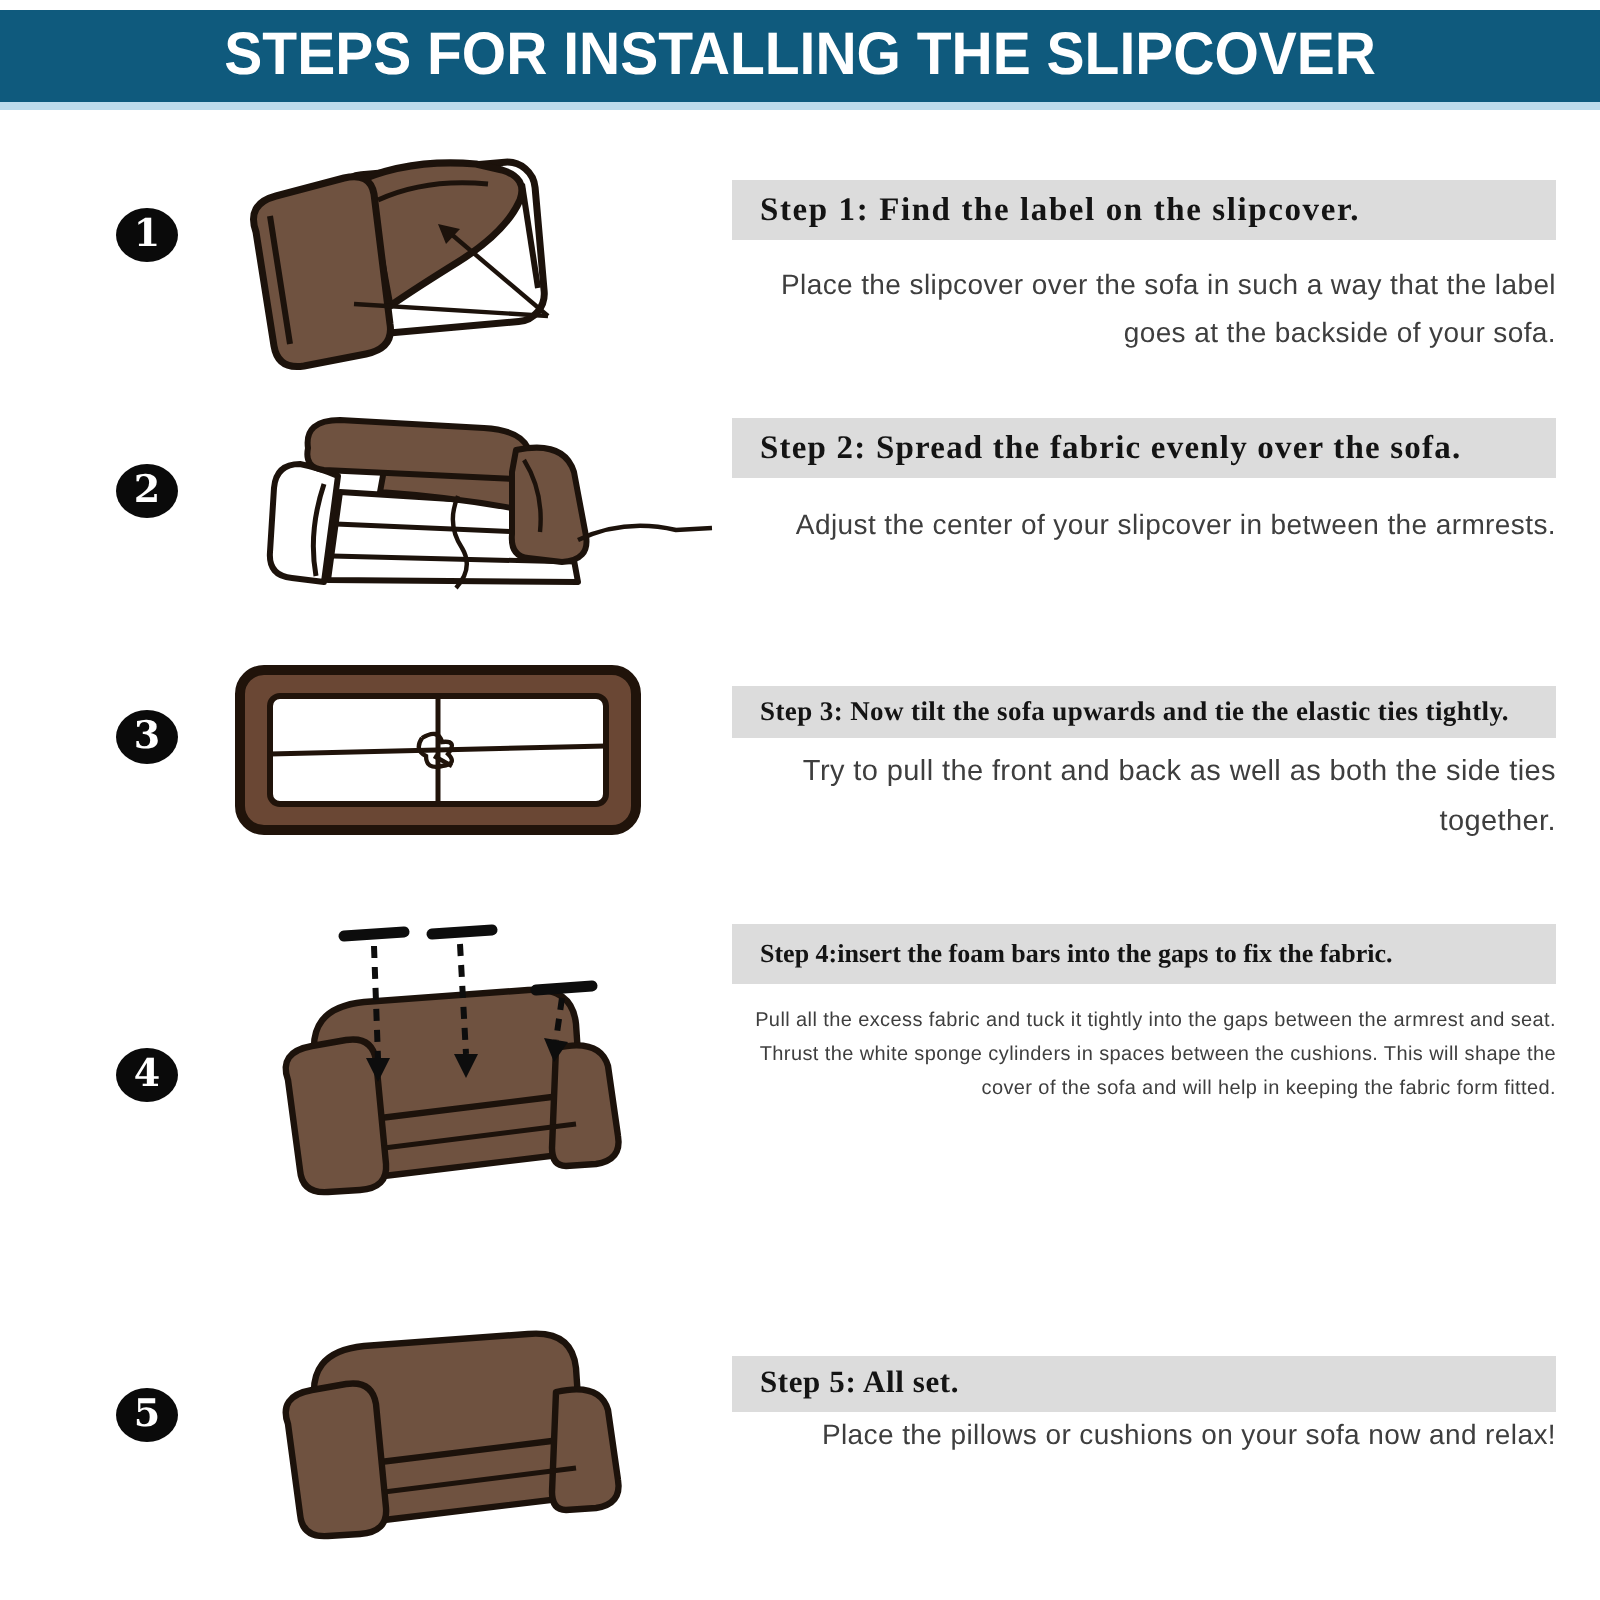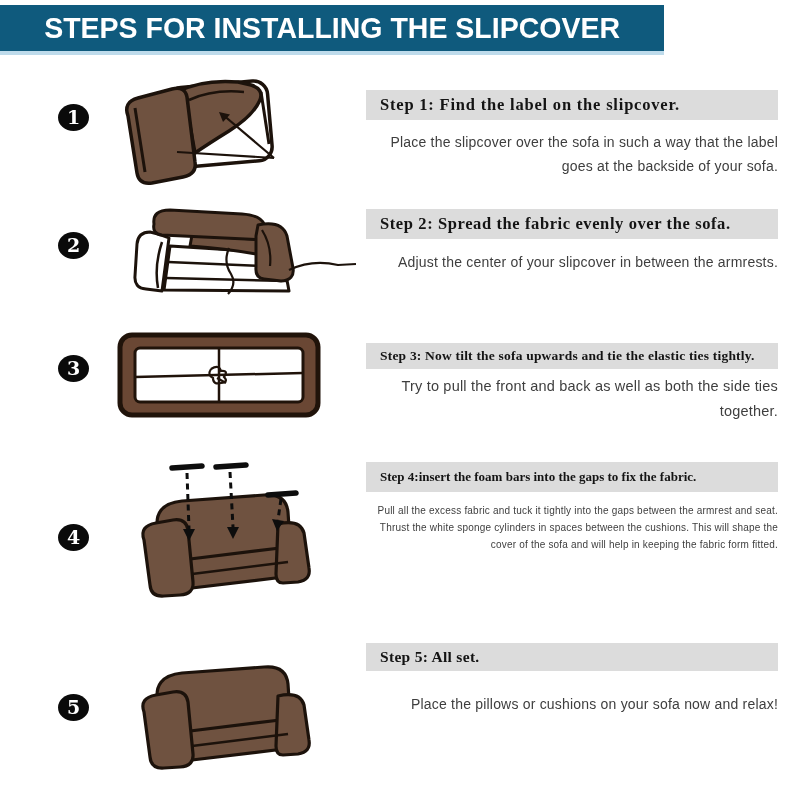--- a/index.html
+++ b/index.html
@@ -2,21 +2,21 @@
 <html style="--header-bg: #0f5a7d; --header-line: #bedbeb; --bar-bg: #dcdcdc; --body-color: #3e3e3e;"><head>
 <meta charset="utf-8">
 <style>
   html,body{margin:0;padding:0;}
   body{
     width:800px;height:800px;background:#ffffff;position:relative;overflow:hidden;
     font-family:"Liberation Sans",sans-serif;
   }
   
   .header{
-    position:absolute;top:5px;left:0;width:664px;height:46px;
+    position:absolute;top:5px;left:0;width:800px;height:46px;
     background:var(--header-bg,#0f5a7d);
     border-bottom:4px solid var(--header-line,#bedbeb);
     display:flex;align-items:center;justify-content:center;
   }
   .header .title{
     color:#ffffff;font-size:30px;font-weight:bold;white-space:nowrap;
     letter-spacing:0px;transform:scaleX(0.95);
     font-family:"Liberation Sans",sans-serif;
   }
   
@@ -44,21 +44,21 @@
   .txt .body{
     color:var(--body-color,#3e3e3e);font-size:14px;line-height:1.7;
     letter-spacing:0.2px;
     text-align:right;
   }
   #t1{top:90px}  #t1 .bar{font-size:16.5px;letter-spacing:0.8px}  #t1 .body{margin-top:11px}
   #t2{top:209px} #t2 .bar{font-size:16.5px;letter-spacing:0.6px}  #t2 .body{margin-top:12px}
   #t3{top:343px} #t3 .bar{font-size:13.5px;letter-spacing:0.2px}  #t3 .body{margin-top:5px;font-size:14.5px}
   #t4{top:462px} #t4 .bar{font-size:13px;letter-spacing:0;padding-top:7px;padding-bottom:7px}
                  #t4 .body{margin-top:10px;font-size:10px}
-  #t5{top:643px} #t5 .bar{font-size:15.5px;letter-spacing:0.3px}  #t5 .body{margin-top:22px}
+  #t5{top:678px} #t5 .bar{font-size:15.5px;letter-spacing:0.3px}  #t5 .body{}
 </style>
 </head>
 <body>
 
 <div class="header">
   <div class="title">STEPS FOR INSTALLING THE SLIPCOVER</div>
 </div>
 
 <div class="badge" id="b1">1</div>
 <div class="badge" id="b2">2</div>

